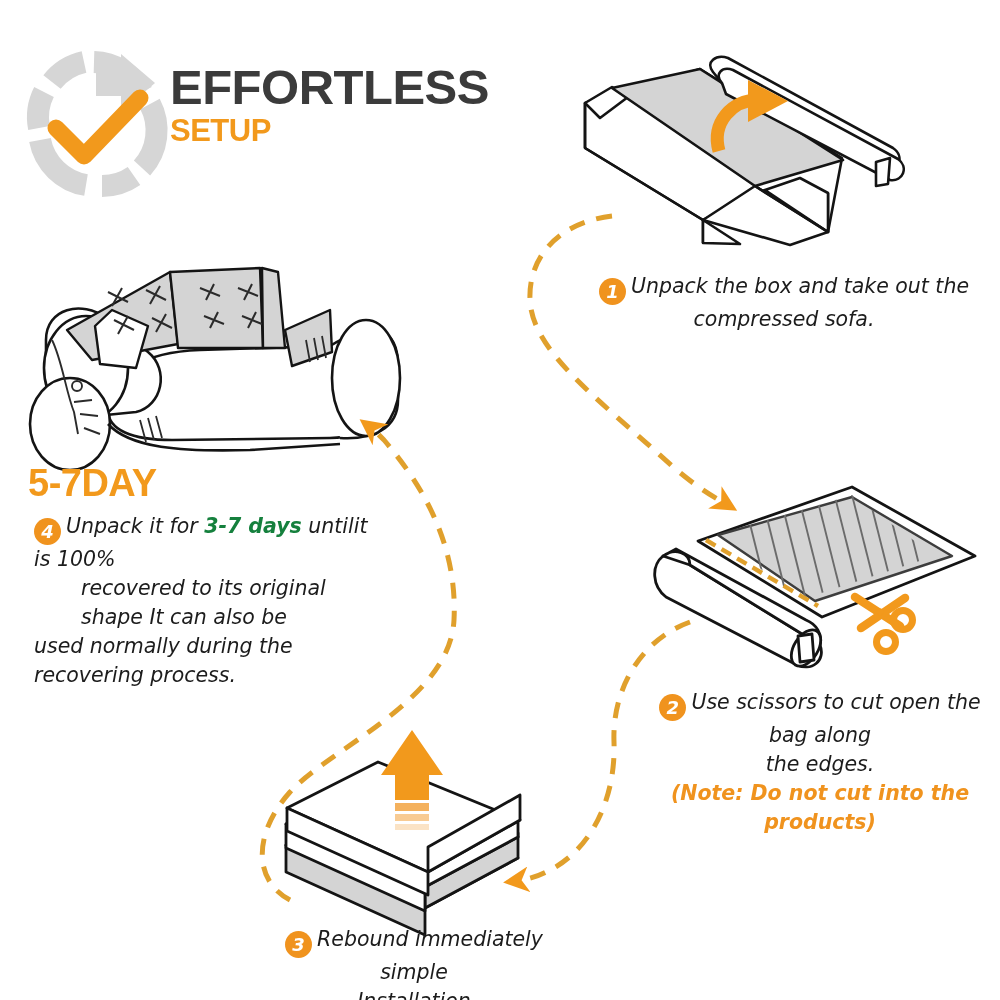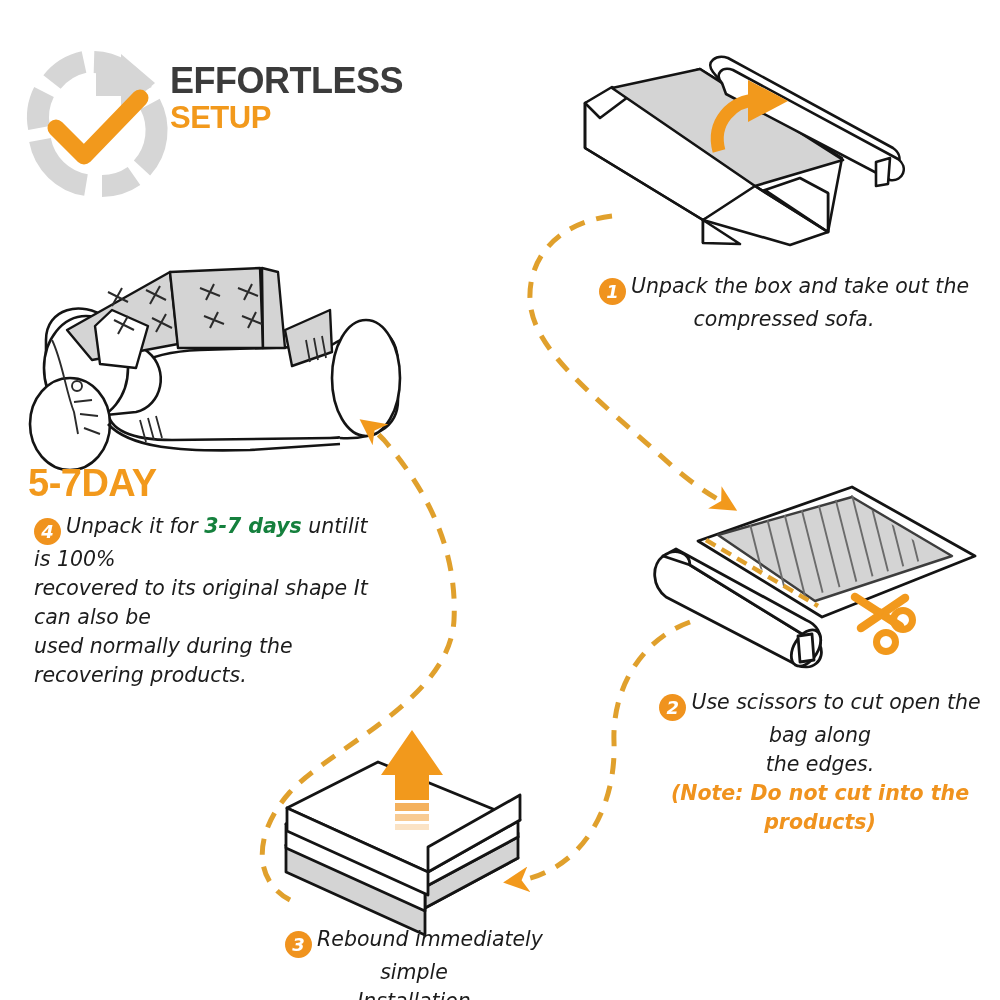--- a/index.html
+++ b/index.html
@@ -39,21 +39,21 @@
     width: 132px;
     height: 132px;
   }
   .title-block {
     position: absolute;
     left: 142px;
     top: 10px;
     width: 370px;
   }
   .title-line1 {
-    font-size: 36px;
+    font-size: 49px;
     font-weight: bold;
     letter-spacing: -0.5px;
     color: #3b3b3b;
     line-height: 1.05;
     font-family: "Liberation Sans", sans-serif;
   }
   .title-line2 {
     font-size: 31px;
     font-weight: bold;
     letter-spacing: -0.5px;
@@ -129,21 +129,21 @@
     letter-spacing: -0.5px;
     font-family: "Liberation Sans", sans-serif;
   }
   #step4-text {
     left: 34px;
     top: 512px;
     width: 352px;
     text-align: left;
   }
   #step4-text .l1 { display:block; padding-left: 0px; }
-  #step4-text .l2 { display:block; }
+  #step4-text .l2 { display:block;margin-left:47px; }
   #step4-text .l3 { display:block; }
 </style>
 </head>
 <body>
 
 <div id="canvas">
 
   <svg id="art" viewBox="0 0 1000 1000">
     <defs>
       <linearGradient id="fadeBand" x1="0" y1="0" x2="0" y2="1">
@@ -382,16 +382,16 @@
 
   <div class="step-text" id="step3-text">
     <span class="badge">3</span><span>Rebound immediately simple</span><br>
     <span>Installation</span>
   </div>
 
   <div id="step4-heading">5-7DAY</div>
   <div class="step-text" id="step4-text">
     <span class="l1"><span class="badge">4</span><span>Unpack it for </span><span class="hl">3-7 days</span><span> untilit is 100%</span></span>
     <span class="l2">recovered to its original shape It can also be</span>
-    <span class="l3">used normally during the recovering products.</span>
+    <span class="l3">used normally during the recovering process.</span>
   </div>
 
 </div>
 
 </body></html>

